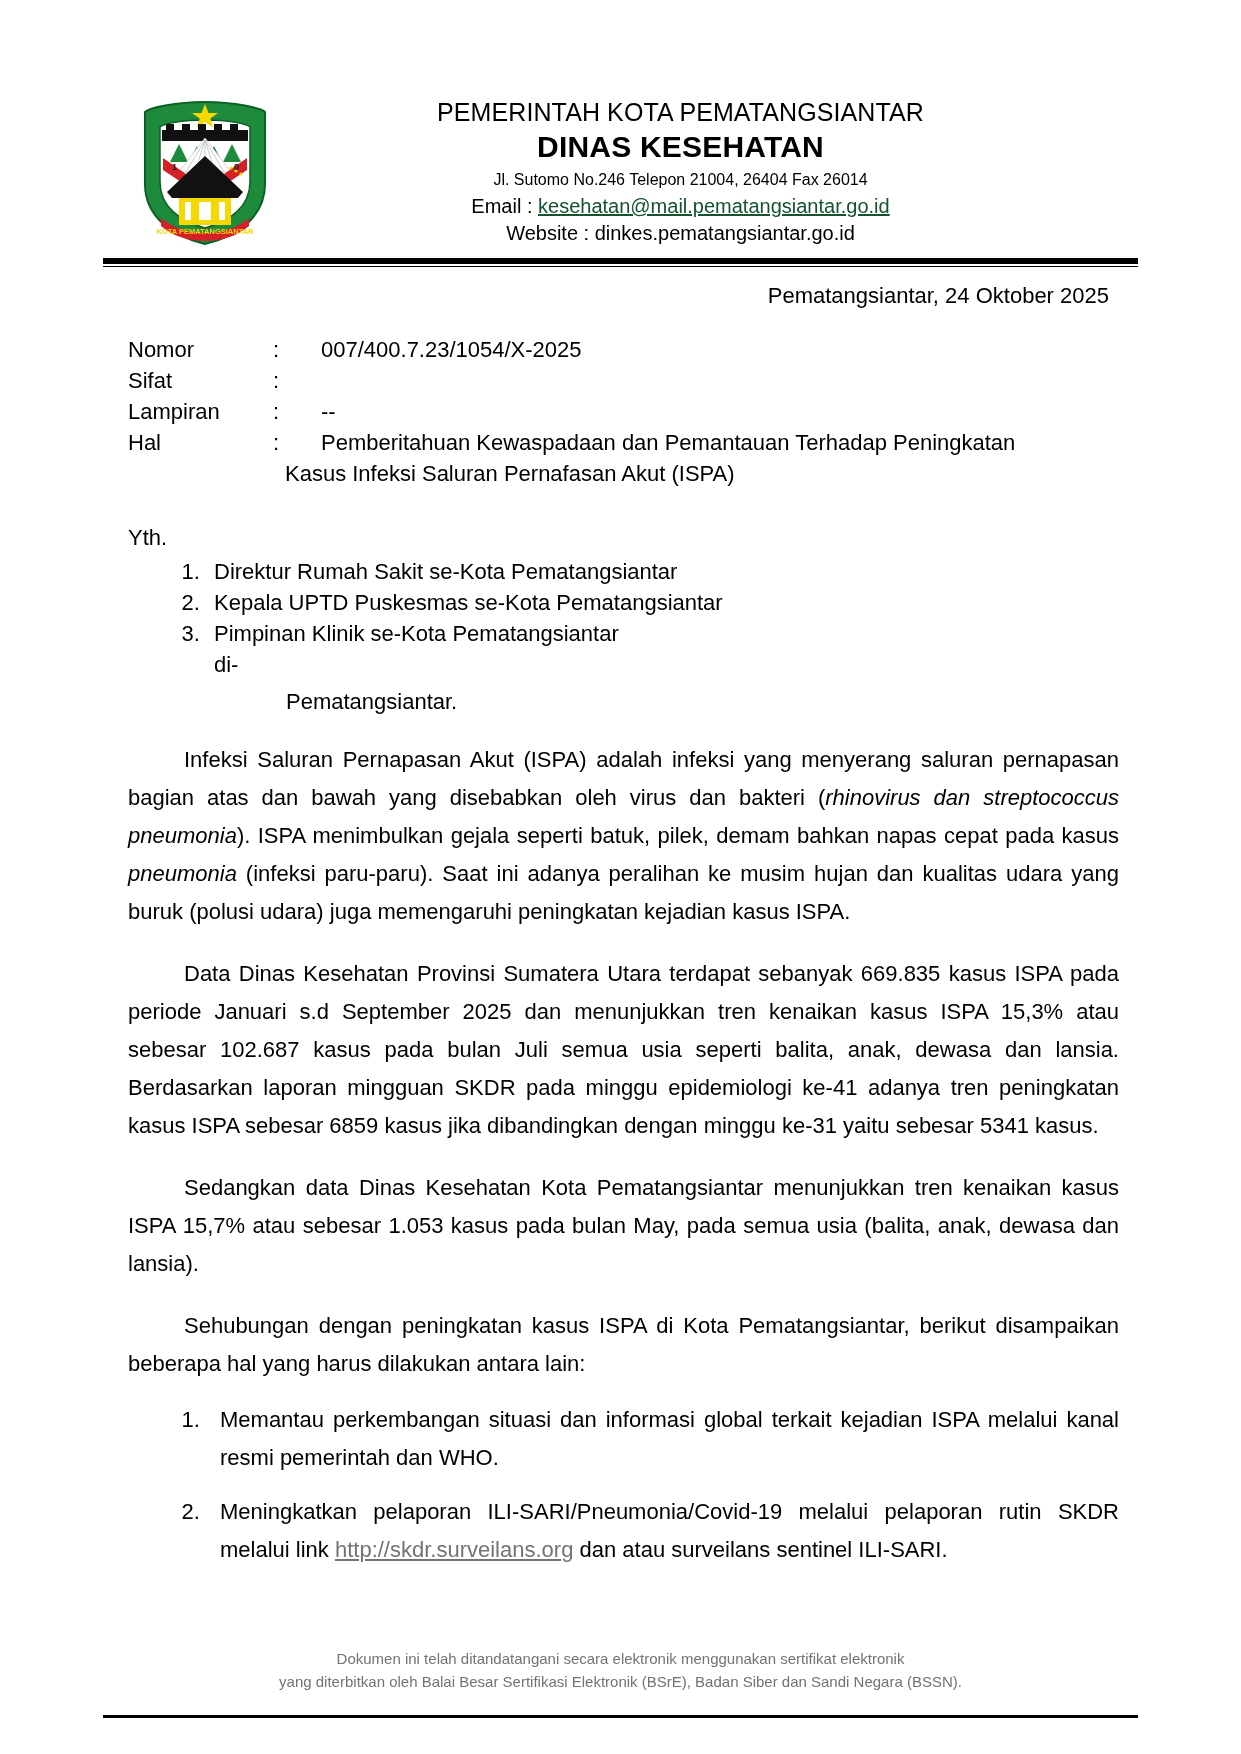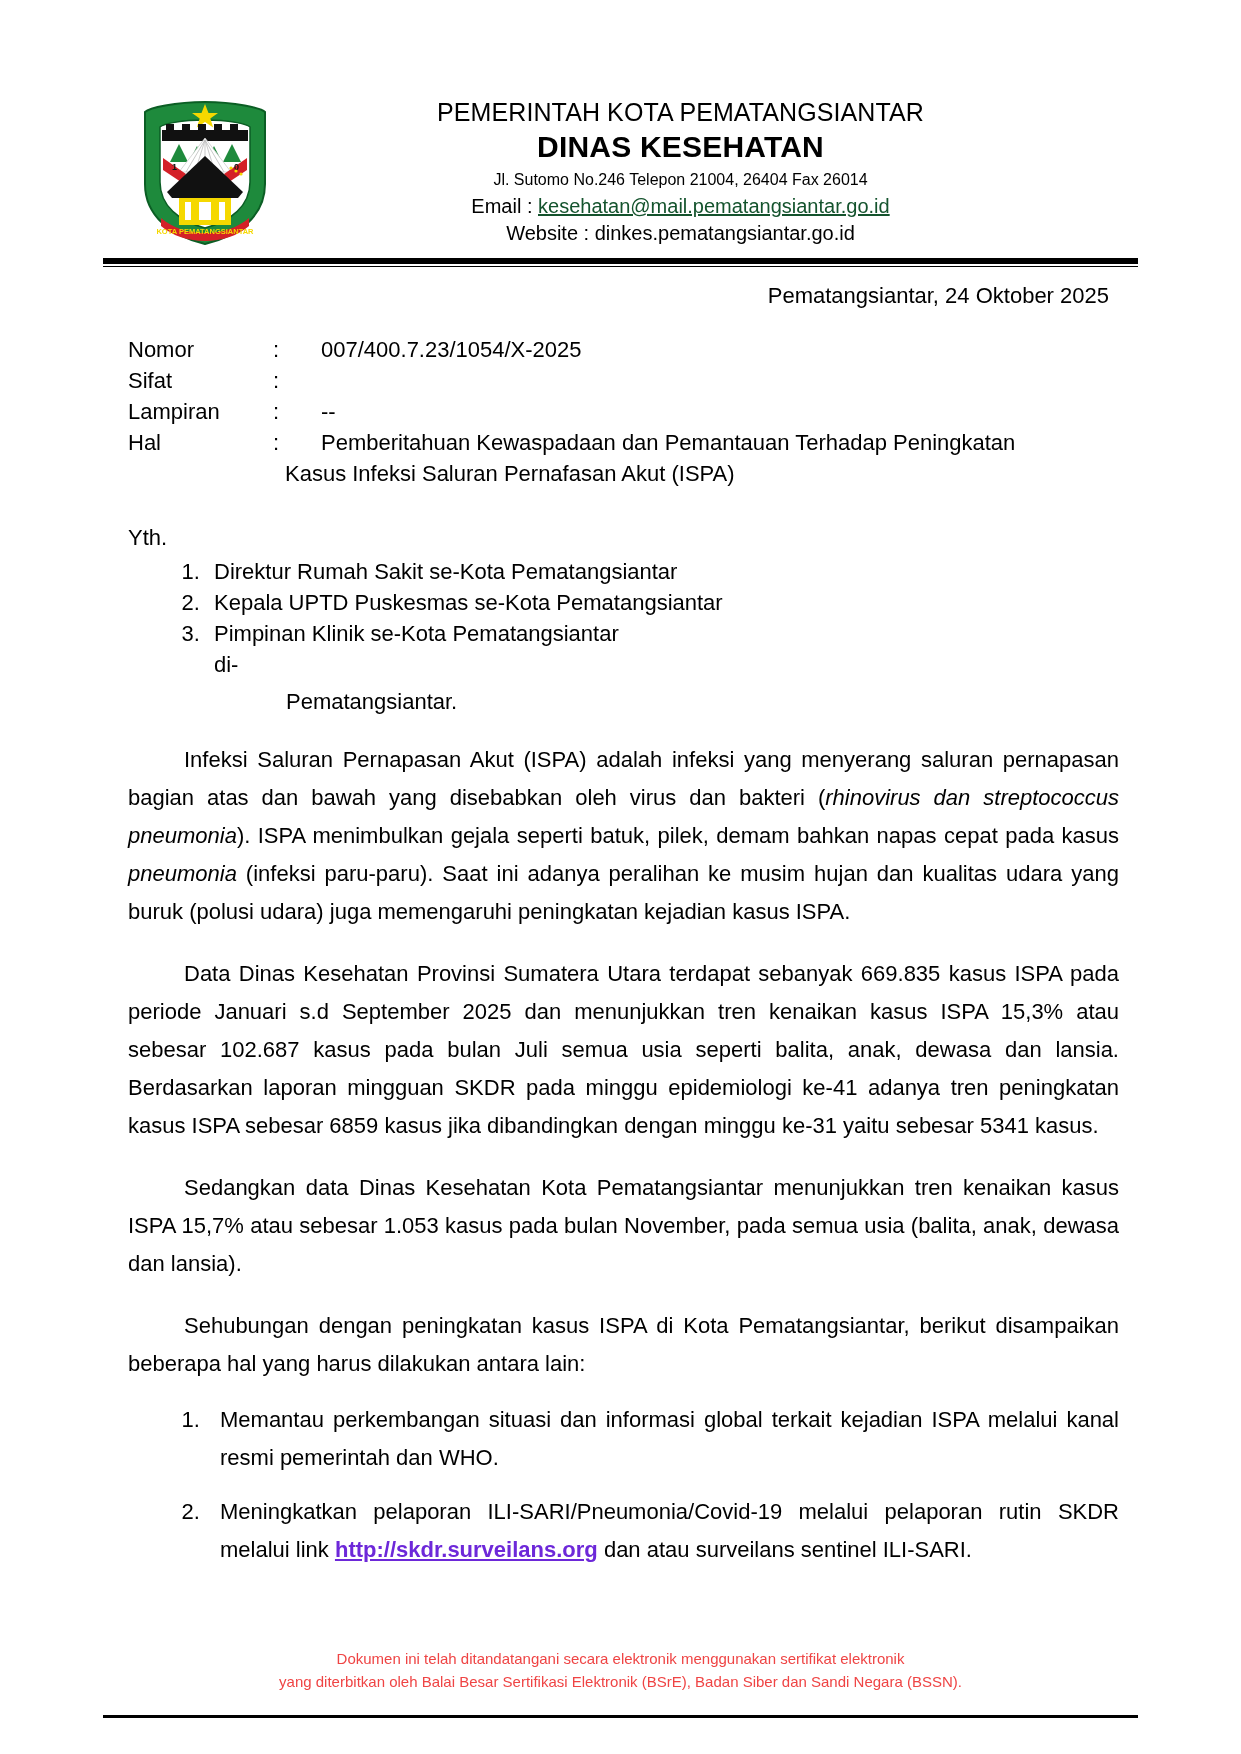--- a/index.html
+++ b/index.html
@@ -155,38 +155,37 @@
     font-size: 22px;
     line-height: 38px;
   }
   ol.actions > li {
     padding-left: 14px;
     margin-bottom: 16px;
     text-align: justify;
   }
 
   .link {
-    color: #6d28d9;
+    color: #737373;
     text-decoration: underline;
-    font-weight: bold;
   }
   em { font-style: italic; }
 
   
   .footer {
     position: absolute;
     left: 0;
     right: 0;
     bottom: 36px;
     text-align: center;
   }
   .footer-note {
     font-size: 15px;
     line-height: 23px;
-    color: #ef4444;
+    color: #737373;
   }
   .footer-rule {
     margin: 22px 103px 0 103px;
     border: 0;
     border-top: 3px solid #000;
   }
 </style>
 </head>
 <body>
 
@@ -284,21 +283,21 @@
       <li>Kepala UPTD Puskesmas se-Kota Pematangsiantar</li>
       <li>Pimpinan Klinik se-Kota Pematangsiantar</li>
     </ol>
     <div class="di-line">di-</div>
     <div class="city-line">Pematangsiantar.</div>
 
     <p class="para"><span>Infeksi Saluran Pernapasan Akut (ISPA) adalah infeksi yang menyerang saluran pernapasan bagian atas dan bawah yang disebabkan oleh virus dan bakteri (</span><em>rhinovirus dan streptococcus pneumonia</em><span>). ISPA menimbulkan gejala seperti batuk, pilek, demam bahkan napas cepat pada kasus </span><em>pneumonia</em><span> (infeksi paru-paru). Saat ini adanya peralihan ke musim hujan dan kualitas udara yang buruk (polusi udara) juga memengaruhi peningkatan kejadian kasus ISPA.</span></p>
 
     <p class="para">Data Dinas Kesehatan Provinsi Sumatera Utara terdapat sebanyak 669.835 kasus ISPA pada periode Januari s.d September 2025 dan menunjukkan tren kenaikan kasus ISPA 15,3% atau sebesar 102.687 kasus pada bulan Juli  semua usia seperti balita, anak, dewasa dan lansia. Berdasarkan laporan mingguan SKDR pada minggu epidemiologi ke-41 adanya tren peningkatan kasus ISPA sebesar 6859 kasus jika dibandingkan dengan minggu ke-31 yaitu sebesar 5341 kasus.</p>
 
-    <p class="para">Sedangkan data Dinas Kesehatan Kota Pematangsiantar menunjukkan tren kenaikan kasus ISPA 15,7% atau sebesar 1.053 kasus pada bulan November, pada semua usia (balita, anak, dewasa dan lansia).</p>
+    <p class="para">Sedangkan data Dinas Kesehatan Kota Pematangsiantar menunjukkan tren kenaikan kasus ISPA 15,7% atau sebesar 1.053 kasus pada bulan May, pada semua usia (balita, anak, dewasa dan lansia).</p>
 
     <p class="para">Sehubungan dengan peningkatan kasus ISPA di Kota Pematangsiantar, berikut disampaikan beberapa hal yang harus dilakukan antara lain:</p>
 
     <ol class="actions">
       <li>Memantau perkembangan situasi dan informasi global terkait kejadian ISPA melalui kanal resmi pemerintah dan WHO.</li>
       <li><span>Meningkatkan pelaporan ILI-SARI/Pneumonia/Covid-19 melalui pelaporan rutin SKDR melalui link </span><span class="link">http://skdr.surveilans.org</span><span> dan atau surveilans sentinel ILI-SARI.</span></li>
     </ol>
   </div>
 
   <div class="footer">

